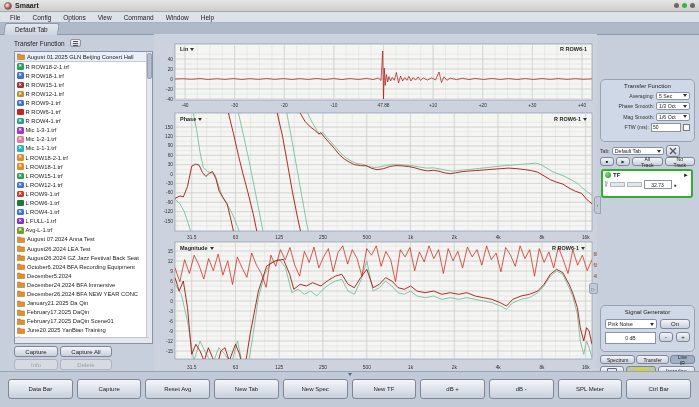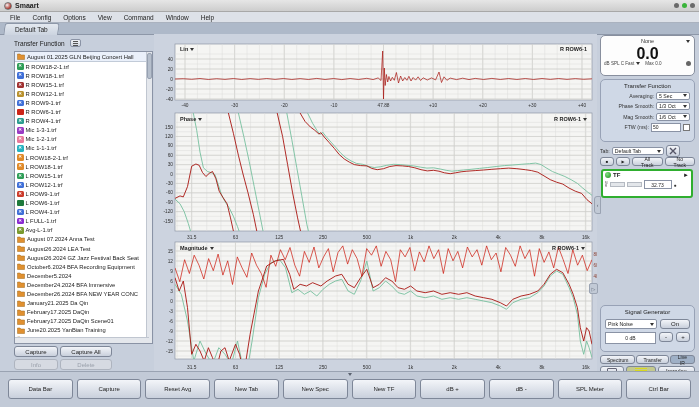--- a/index.html
+++ b/index.html
@@ -618,33 +618,20 @@
       </div>
       <div class="chart-trace" style="right:12px;top:4px;">
         <span>R ROW6-1</span>
         <span class="tri"></span>
       </div>
     </div>
   </div>
   <div class="handle" style="left:594px;top:196px;width:5px;height:16px;border-radius:3px 0 0 3px;">‹</div>
   <div class="handle" style="left:589px;top:283px;width:7px;height:9px;border-radius:2px;">▷</div>
 
-  <div class="card splcard" style="left:600px;top:35px;width:95px;height:41px;">
-    <div class="spl-src">
-      <span>None</span>
-      <span class="tri"></span>
-    </div>
-    <div class="spl-val">0.0</div>
-    <div class="spl-foot">
-      <span>dB SPL C Fast</span>
-      <span class="tri"></span>
-      <span style="margin-left:3px">Max 0.0</span>
-      <span style="margin-left:auto;width:5px;height:5px;border-radius:50%;background:#666;"></span>
-    </div>
-  </div>
 
   <div class="card" style="left:600px;top:79px;width:95px;height:63px;">
     <div class="rp-title" style="margin-top:3px">Transfer Function</div>
     <div id="tfrows">
         <div class="rp-row" style="margin-top: 2.5px;">
           <span class="rp-label">Averaging:</span>
           <span class="selbox" style="width: 34px;">
             <span>5 Sec</span>
             <span class="tri"></span>
           </span>

